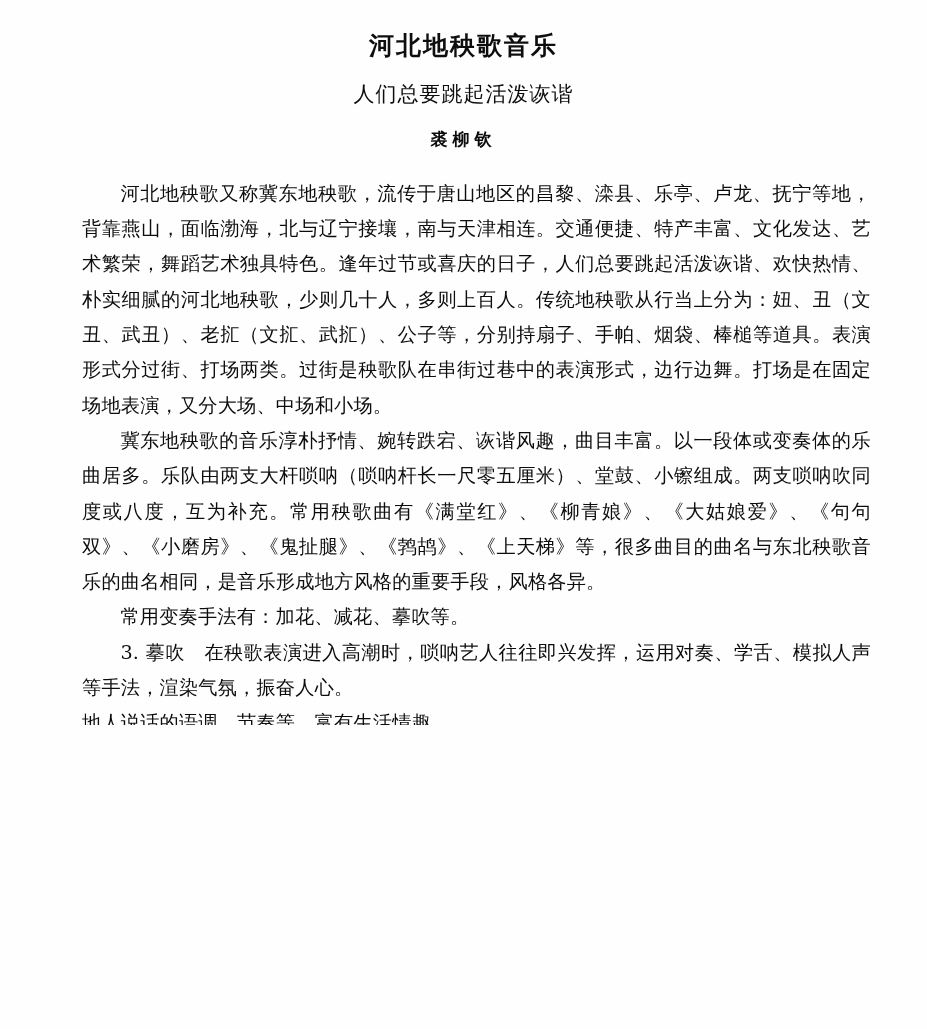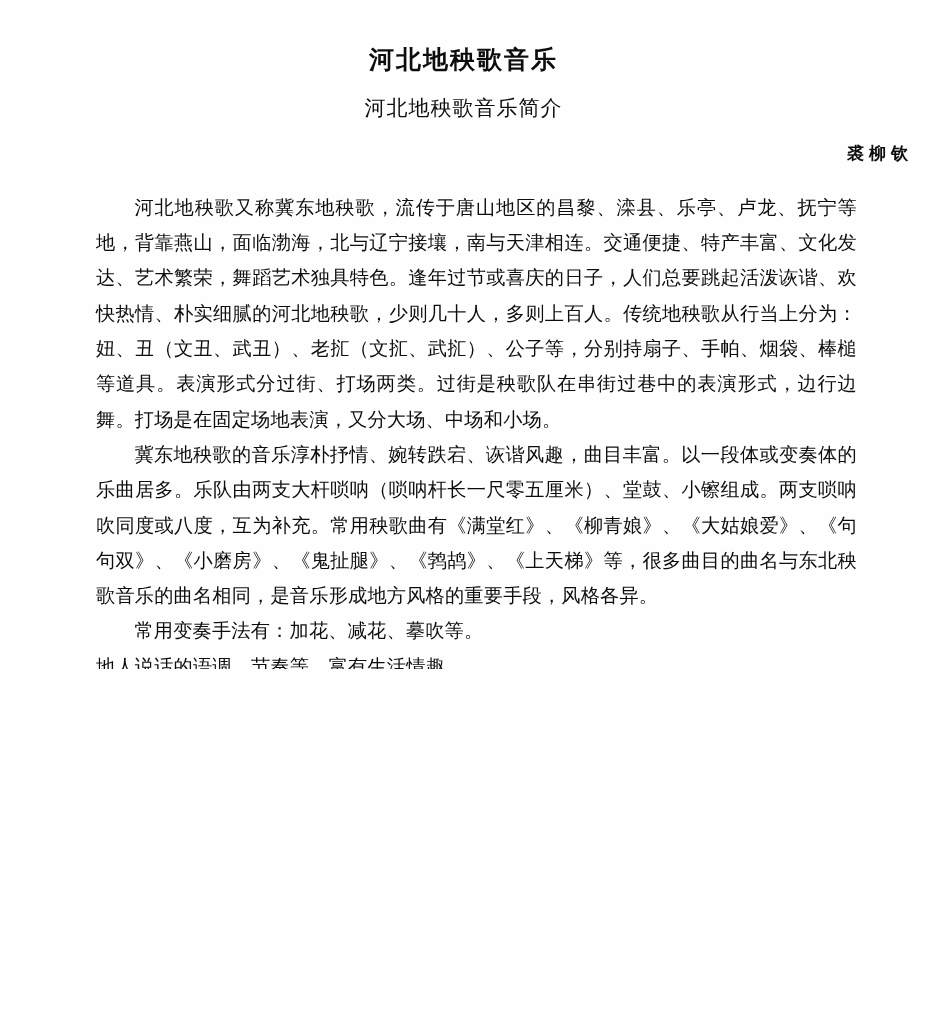--- a/index.html
+++ b/index.html
@@ -13,21 +13,21 @@
     height: 1029px;
     overflow: hidden;
     font-family: "DejaVu Serif", "Liberation Serif", serif;
     color: #0d0d0d;
   }
   .page {
     position: relative;
     width: 927px;
     height: 1029px;
     box-sizing: border-box;
-    padding: 14px;
+    padding: 0;
     background: #fefefe;
     overflow: hidden;
   }
 
   
   .title-block {
     padding-top: 30px;
     text-align: center;
   }
   .doc-title {
@@ -46,21 +46,20 @@
     margin: 0 0 20px 0;
     font-family: "DejaVu Serif", "Liberation Serif", serif;
   }
   .doc-author {
     font-size: 17px;
     letter-spacing: 5px;
     line-height: 1.3;
     margin: 0 0 26px 0;
     font-family: "DejaVu Sans", sans-serif;
     font-weight: 600;
-    text-align: right;
   }
 
   
   .body-area {
     padding: 0 56px 0 82px;
   }
   p.para {
     margin: 0;
     font-size: 19.2px;
     line-height: 35.3px;
@@ -77,24 +76,25 @@
     overflow: hidden;
   }
 </style>
 </head>
 <body>
 
 <div class="page">
 
   <div class="title-block">
     <h1 class="doc-title">河北地秧歌音乐</h1>
-    <h2 class="doc-subtitle">河北地秧歌音乐简介</h2>
+    <h2 class="doc-subtitle">人们总要跳起活泼诙谐</h2>
     <div class="doc-author">裘柳钦</div>
   </div>
 
   <div class="body-area">
     <p class="para">河北地秧歌又称冀东地秧歌，流传于唐山地区的昌黎、滦县、乐亭、卢龙、抚宁等地，背靠燕山，面临渤海，北与辽宁接壤，南与天津相连。交通便捷、特产丰富、文化发达、艺术繁荣，舞蹈艺术独具特色。逢年过节或喜庆的日子，人们总要跳起活泼诙谐、欢快热情、朴实细腻的河北地秧歌，少则几十人，多则上百人。传统地秧歌从行当上分为：妞、丑（文丑、武丑）、老㧟（文㧟、武㧟）、公子等，分别持扇子、手帕、烟袋、棒槌等道具。表演形式分过街、打场两类。过街是秧歌队在串街过巷中的表演形式，边行边舞。打场是在固定场地表演，又分大场、中场和小场。</p>
     <p class="para">冀东地秧歌的音乐淳朴抒情、婉转跌宕、诙谐风趣，曲目丰富。以一段体或变奏体的乐曲居多。乐队由两支大杆唢呐（唢呐杆长一尺零五厘米）、堂鼓、小镲组成。两支唢呐吹同度或八度，互为补充。常用秧歌曲有《满堂红》、《柳青娘》、《大姑娘爱》、《句句双》、《小磨房》、《鬼扯腿》、《鹁鸪》、《上天梯》等，很多曲目的曲名与东北秧歌音乐的曲名相同，是音乐形成地方风格的重要手段，风格各异。</p>
     <p class="para">常用变奏手法有：加花、减花、摹吹等。</p>
+    <p class="para">3. 摹吹　在秧歌表演进入高潮时，唢呐艺人往往即兴发挥，运用对奏、学舌、模拟人声等手法，渲染气氛，振奋人心。</p>
     <p class="para clipped" style="text-indent:0;">地人说话的语调、节奏等，富有生活情趣。</p>
   </div>
 
 </div>
 
 </body></html>

